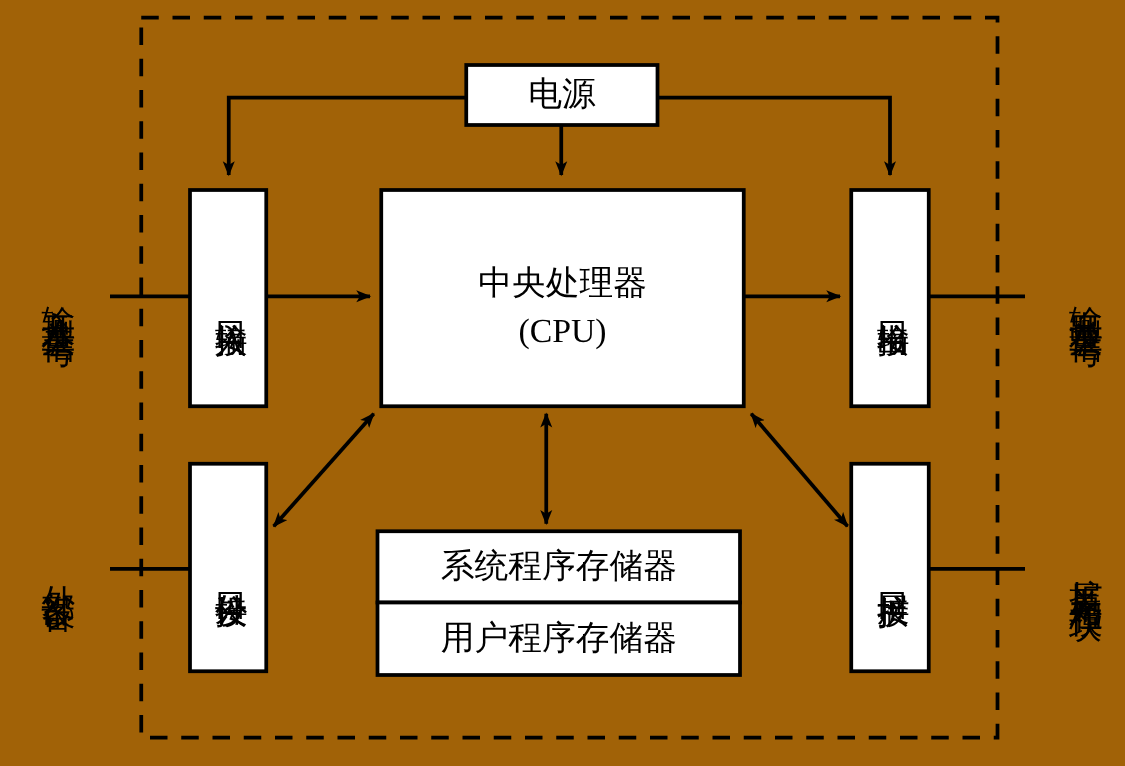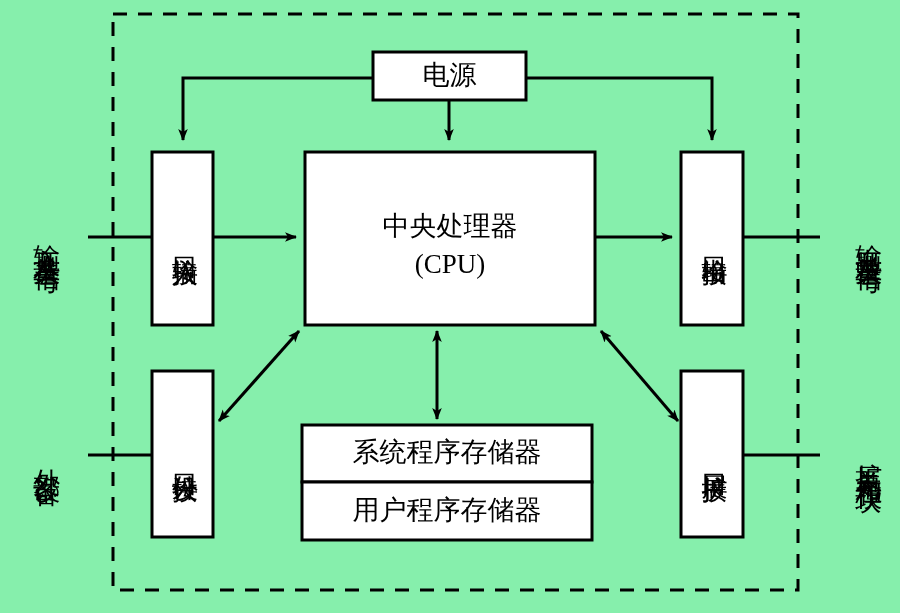--- a/index.html
+++ b/index.html
@@ -7,21 +7,21 @@
     padding: 0;
     background: #ffffff;
   }
   body {
     font-family: "Liberation Serif", "DejaVu Serif", serif;
   }
   #stage {
     position: relative;
     width: 900px;
     height: 613px;
-    background: #86efac;
+    background: #a16207;
     overflow: hidden;
   }
   #diagram-svg {
     position: absolute;
     left: 0;
     top: 0;
     width: 900px;
     height: 613px;
   }
   .box-label {

